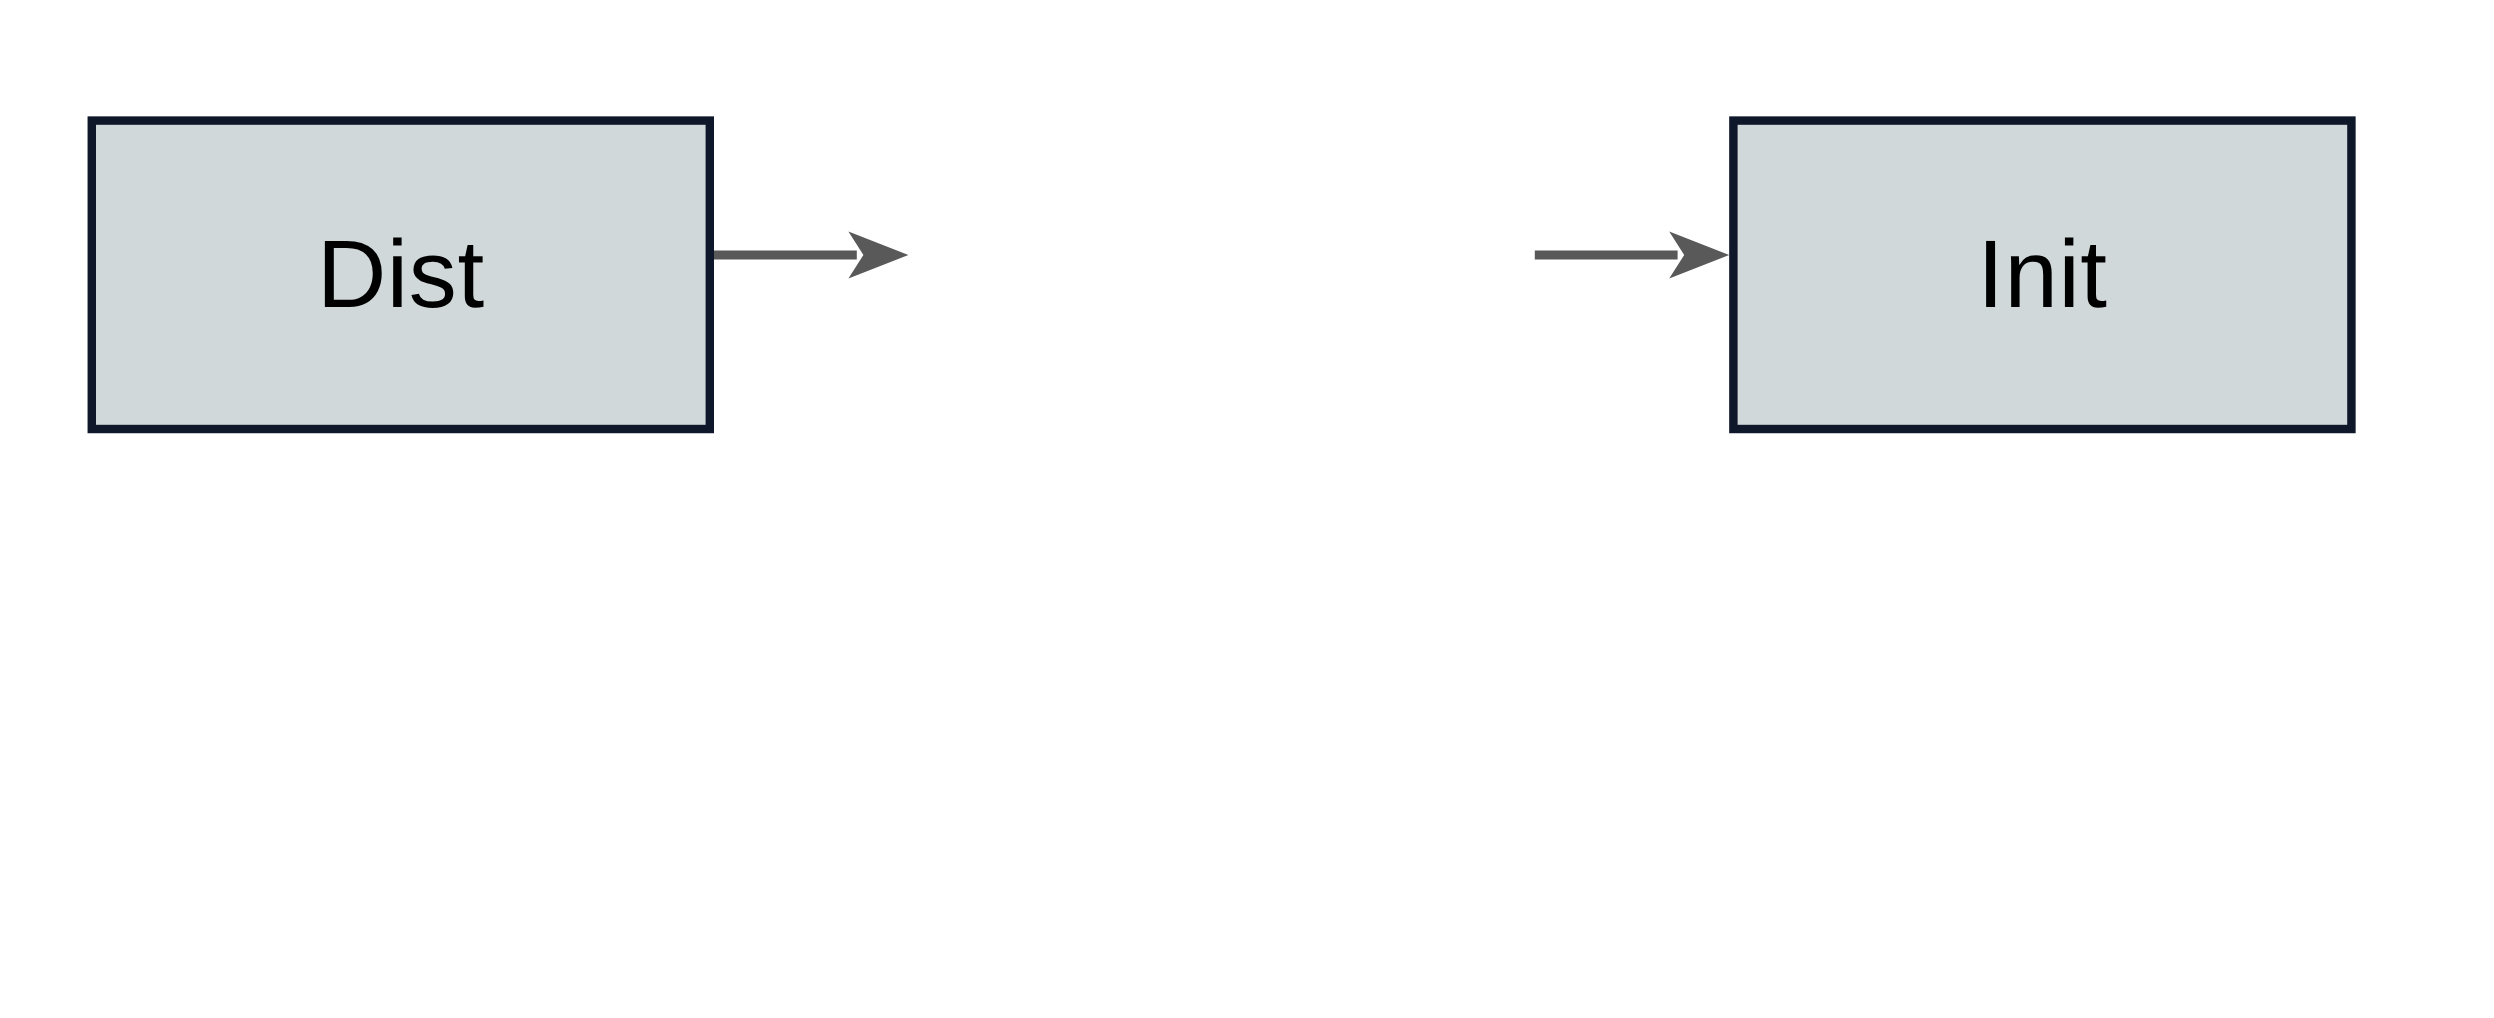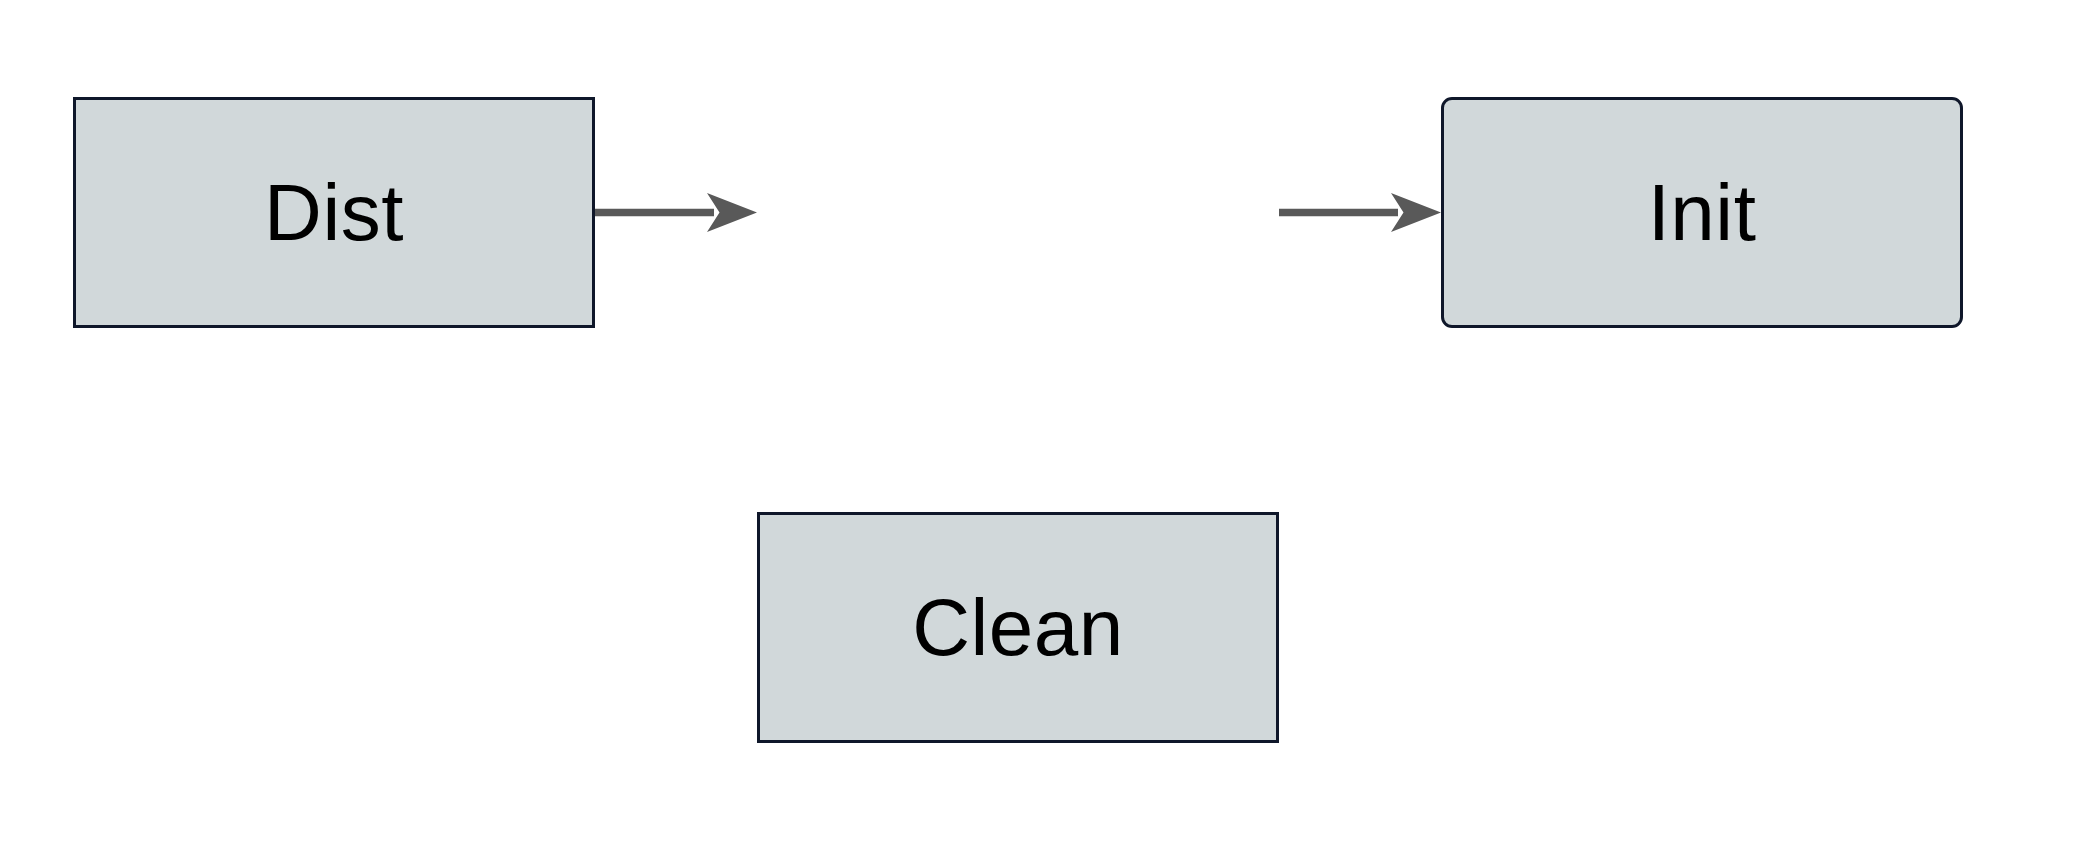--- a/index.html
+++ b/index.html
@@ -11,39 +11,39 @@
     position: relative;
     width: 2078px;
     height: 848px;
     background: #ffffff;
     font-family: "Liberation Sans", sans-serif;
     overflow: hidden;
   }
   .node {
     position: absolute;
     width: 522px;
-    height: 231px;
+    height: 264px;
     background: #d1d8da;
-    border: 3px solid #0f172a;
+    border: 7px solid #0f172a;
     box-sizing: border-box;
     display: flex;
     align-items: center;
     justify-content: center;
   }
   .node-label {
     font-size: 80px;
     font-weight: 400;
     color: #000000;
     letter-spacing: 0.5px;
     line-height: 1;
     user-select: none;
   }
   #node-dist    { left: 73px;   top: 97px;  }
   #node-compile { left: 757px;  top: 97px;  }
-  #node-init    { left: 1441px; top: 97px; border-radius: 11px;  }
+  #node-init    { left: 1441px; top: 97px;  }
   #node-clean   { left: 757px;  top: 512px; }
   .edge-layer {
     position: absolute;
     left: 0;
     top: 0;
     width: 2078px;
     height: 848px;
     pointer-events: none;
   }
 </style>
@@ -54,23 +54,20 @@
 
   <div class="node" id="node-dist">
     <span class="node-label">Dist</span>
   </div>
 
 
   <div class="node" id="node-init">
     <span class="node-label">Init</span>
   </div>
 
-  <div class="node" id="node-clean">
-    <span class="node-label">Clean</span>
-  </div>
 
   <svg class="edge-layer" viewBox="0 0 2078 848" xmlns="http://www.w3.org/2000/svg">
     <g>
       <line x1="595" y1="212.5" x2="714" y2="212.5" stroke="#595959" stroke-width="7.5"></line>
       <polygon points="757,212.5 707,193 719.5,212.5 707,232" fill="#595959"></polygon>
     </g>
     <g>
       <line x1="1279" y1="212.5" x2="1398" y2="212.5" stroke="#595959" stroke-width="7.5"></line>
       <polygon points="1441,212.5 1391,193 1403.5,212.5 1391,232" fill="#595959"></polygon>
     </g>

